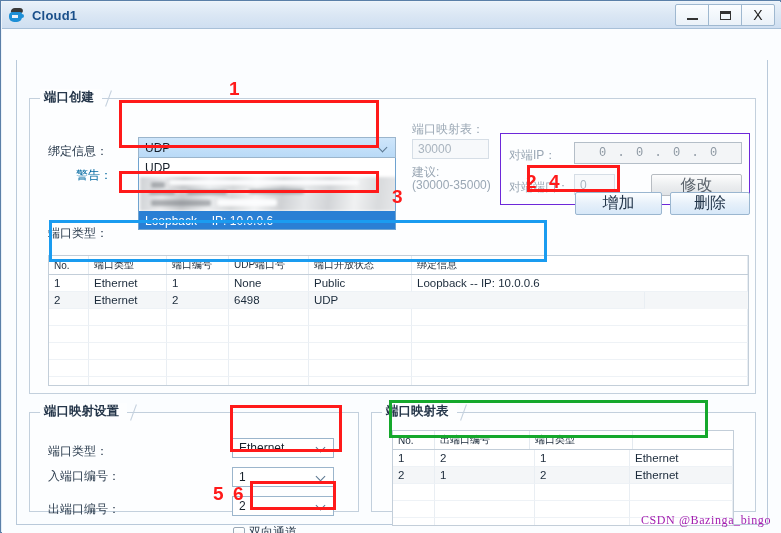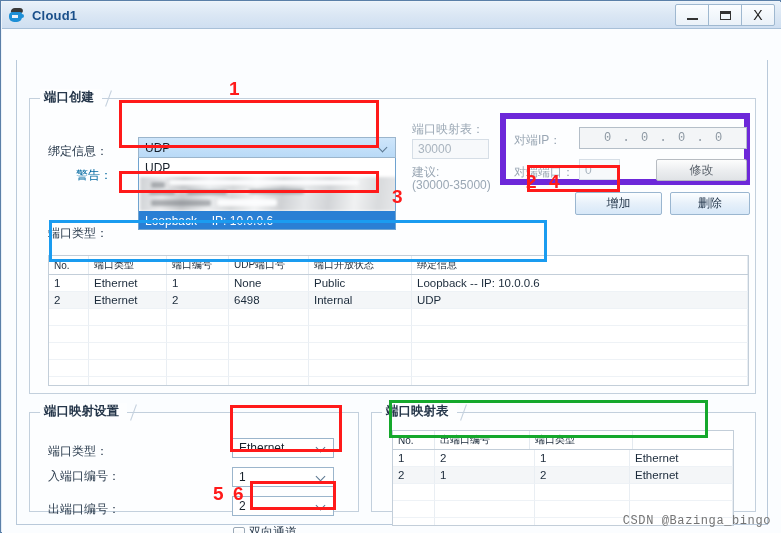--- a/index.html
+++ b/index.html
@@ -230,21 +230,21 @@
     filter: blur(1.6px);
     border-radius: 3px;
   }
 
   
   .btn {
     position: absolute;
     border: 1px solid #9ab6d0;
     border-radius: 2px;
     background: linear-gradient(180deg,#fcfeff 0%, #e6f0fa 52%, #d7e8f8 100%);
-    font-size: 12px; color: #1f3247;
+    font-size: 16px; color: #1f3247;
     display: flex; align-items: center; justify-content: center;
   }
   .btn.gray {
     border-color: #b7bcc2;
     background: linear-gradient(180deg,#fdfdfd 0%, #eceef0 52%, #e0e3e6 100%);
     color: #5c646d;
   }
 
   
   .ipbox {
@@ -254,22 +254,23 @@
     display: flex; align-items: center; justify-content: center;
     gap: 2px;
     font-family: "Liberation Mono", "DejaVu Sans Mono", monospace;
     font-size: 12px; color: #8d98a3;
   }
   .ipbox .seg { width: 24px; text-align:center; }
   .ipbox .dot { width: 9px; text-align:center; }
 
   .inner-panel {
     position: absolute;
-    border: 6px solid #6d28d9;
+    border: 1px solid #6d28d9;
     background: #fdfeff;
+    margin-top: 20px;
   }
 
   
   .tbl {
     position: absolute;
     border: 1px solid #c3ced9;
     background: #ffffff;
     overflow: hidden;
   }
   .tbl-head {
@@ -329,23 +330,23 @@
     font-weight: bold;
     font-family: "Liberation Sans", sans-serif;
     line-height: 1;
   }
 
   
   .watermark {
     position: absolute;
     right: 10px; bottom: 5px;
     font-size: 12px;
-    color: #737373;
+    color: #a21caf;
     letter-spacing: 0.6px;
-    font-family: Liberation Mono, monospace;
+    font-family: Liberation Serif, serif;
   }
 </style>
 </head>
 <body>
 
 <div id="app">
   <div class="window">
 
     <div class="titlebar">
       <div class="title-left">
@@ -455,21 +456,20 @@
               <div class="td" style="width:62px;">1</div>
               <div class="td" style="width:80px;">None</div>
               <div class="td" style="width:103px;">Public</div>
               <div class="td" style="width:336px;">Loopback -- IP: 10.0.0.6</div>
             </div>
             <div class="tbl-row alt">
               <div class="td" style="width:40px;">2</div>
               <div class="td" style="width:78px;">Ethernet</div>
               <div class="td" style="width:62px;">2</div>
               <div class="td" style="width:80px;">6498</div>
-              <div class="td" style="width:103px;">Internal</div>
               <div class="td" style="width:336px;">UDP</div>
             </div>
 
             <div class="tbl-row">
               <div class="td" style="width:40px;"></div>
                 <div class="td" style="width:78px;"></div>
               <div class="td" style="width:62px;"></div>
                 <div class="td" style="width:80px;"></div>
               <div class="td" style="width:103px;"></div>
                 <div class="td" style="width:336px;"></div>

